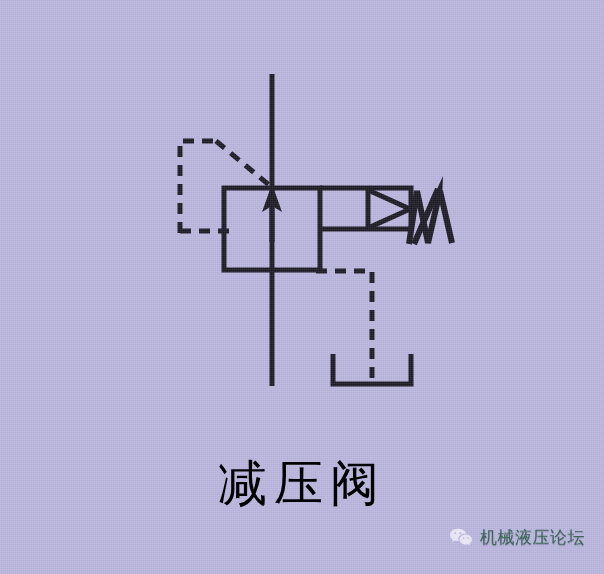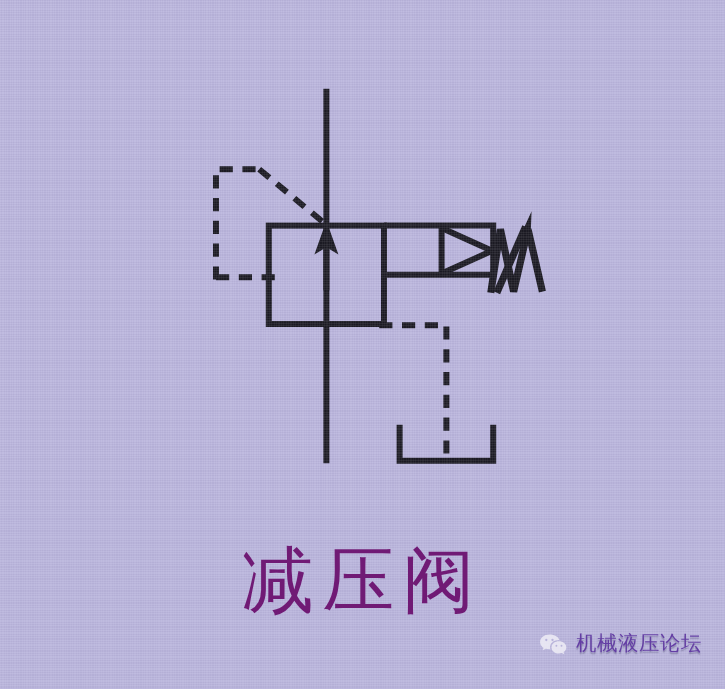--- a/index.html
+++ b/index.html
@@ -38,41 +38,41 @@
     left: 0;
     top: 0;
   }
   #caption {
     position: absolute;
     left: 0;
     top: 455px;
     width: 604px;
     text-align: center;
     font-family: "DejaVu Serif", "Liberation Serif", serif;
-    font-size: 60px;
+    font-size: 49px;
     line-height: 58px;
     letter-spacing: 7px;
-    color: #701a75;
+    color: #000000;
     font-weight: 500;
     white-space: nowrap;
   }
   #watermark {
     position: absolute;
     left: 449px;
     top: 527px;
     display: flex;
     align-items: center;
     gap: 7px;
     opacity: .78;
   }
   #watermark .wm-label {
     font-family: "DejaVu Sans", "Liberation Sans", sans-serif;
     font-size: 17px;
     line-height: 20px;
-    color: #4c1d95;
+    color: #14532d;
     letter-spacing: 0.5px;
     text-shadow: 0 1px 1px rgba(60,55,95,.45);
     white-space: nowrap;
   }
   #watermark .wm-icon {
     width: 24px;
     height: 20px;
     display: block;
   }
 </style>

